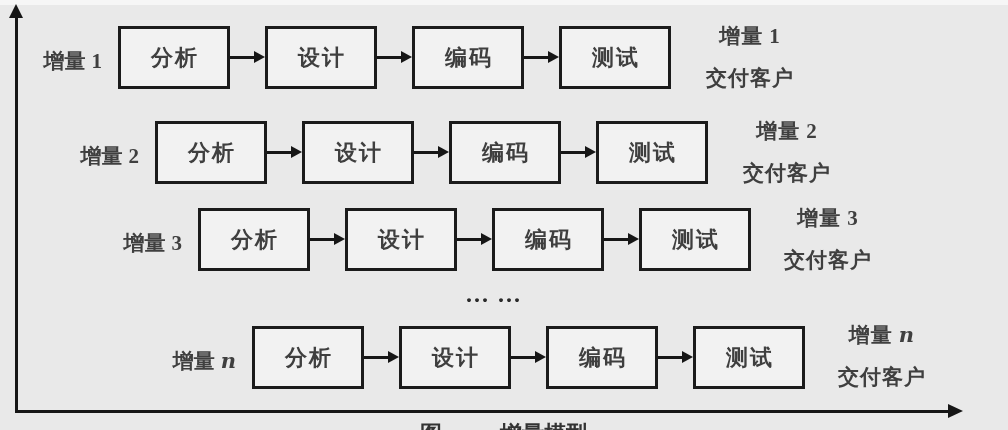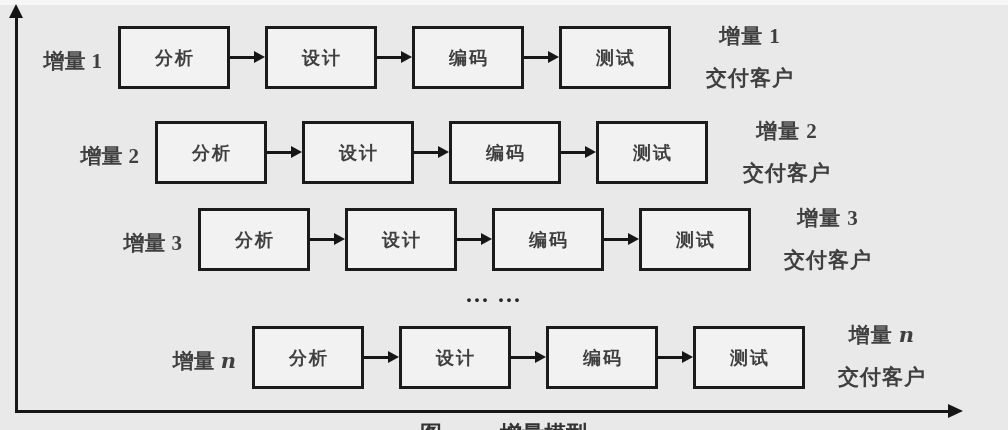--- a/index.html
+++ b/index.html
@@ -17,21 +17,21 @@
     border-bottom:14px solid #161616;}
   .xaxis{position:absolute;left:15px;top:410px;width:935px;height:3px;background:#161616;}
   .xaxis-head{position:absolute;left:948px;top:404px;width:0;height:0;
     border-top:7px solid transparent;border-bottom:7px solid transparent;
     border-left:15px solid #161616;}
   
   .box{
     position:absolute;width:106px;height:57px;
     background:#f2f2f2;border:3px solid #1b1b1b;
     display:flex;align-items:center;justify-content:center;
-    font-size:18px;font-weight:600;letter-spacing:2px;
+    font-size:22px;font-weight:600;letter-spacing:2px;
     text-indent:2px;
   }
   
   .harrow{position:absolute;height:3px;background:#161616;}
   .harrow::after{
     content:"";position:absolute;right:-11px;top:-5px;width:0;height:0;
     border-left:11px solid #161616;
     border-top:6.5px solid transparent;border-bottom:6.5px solid transparent;
   }
   

